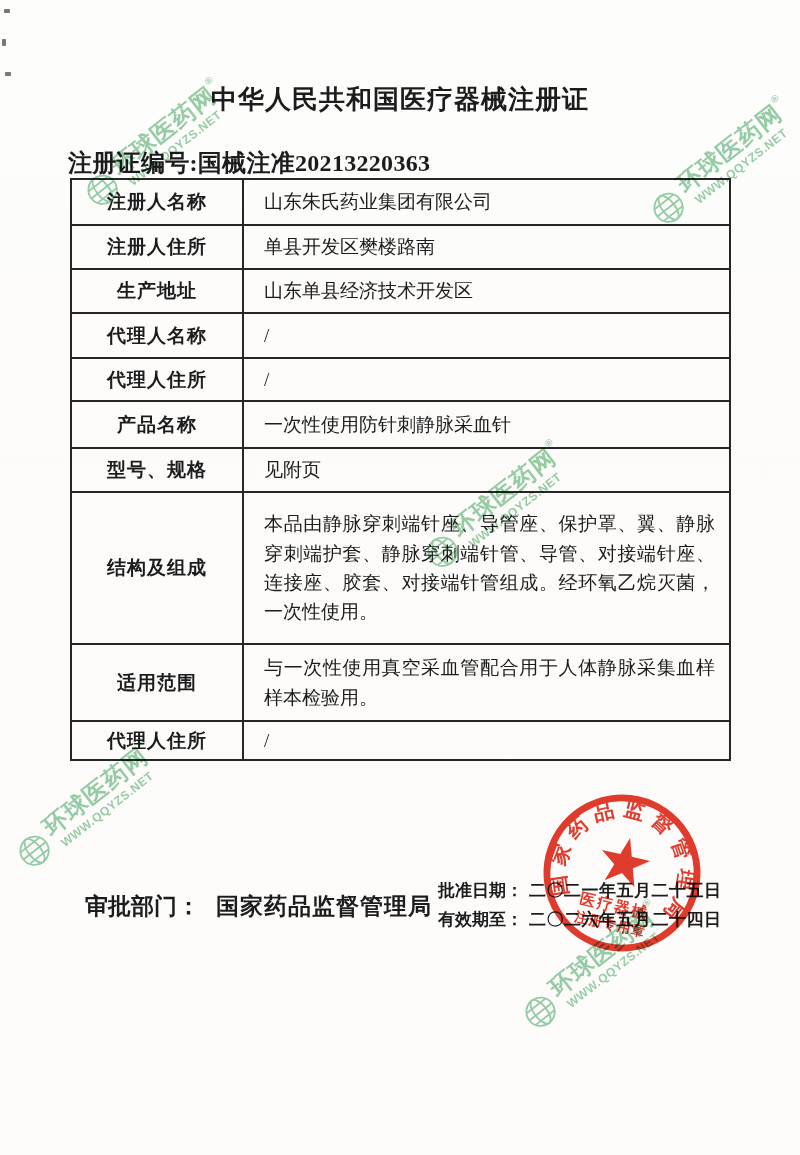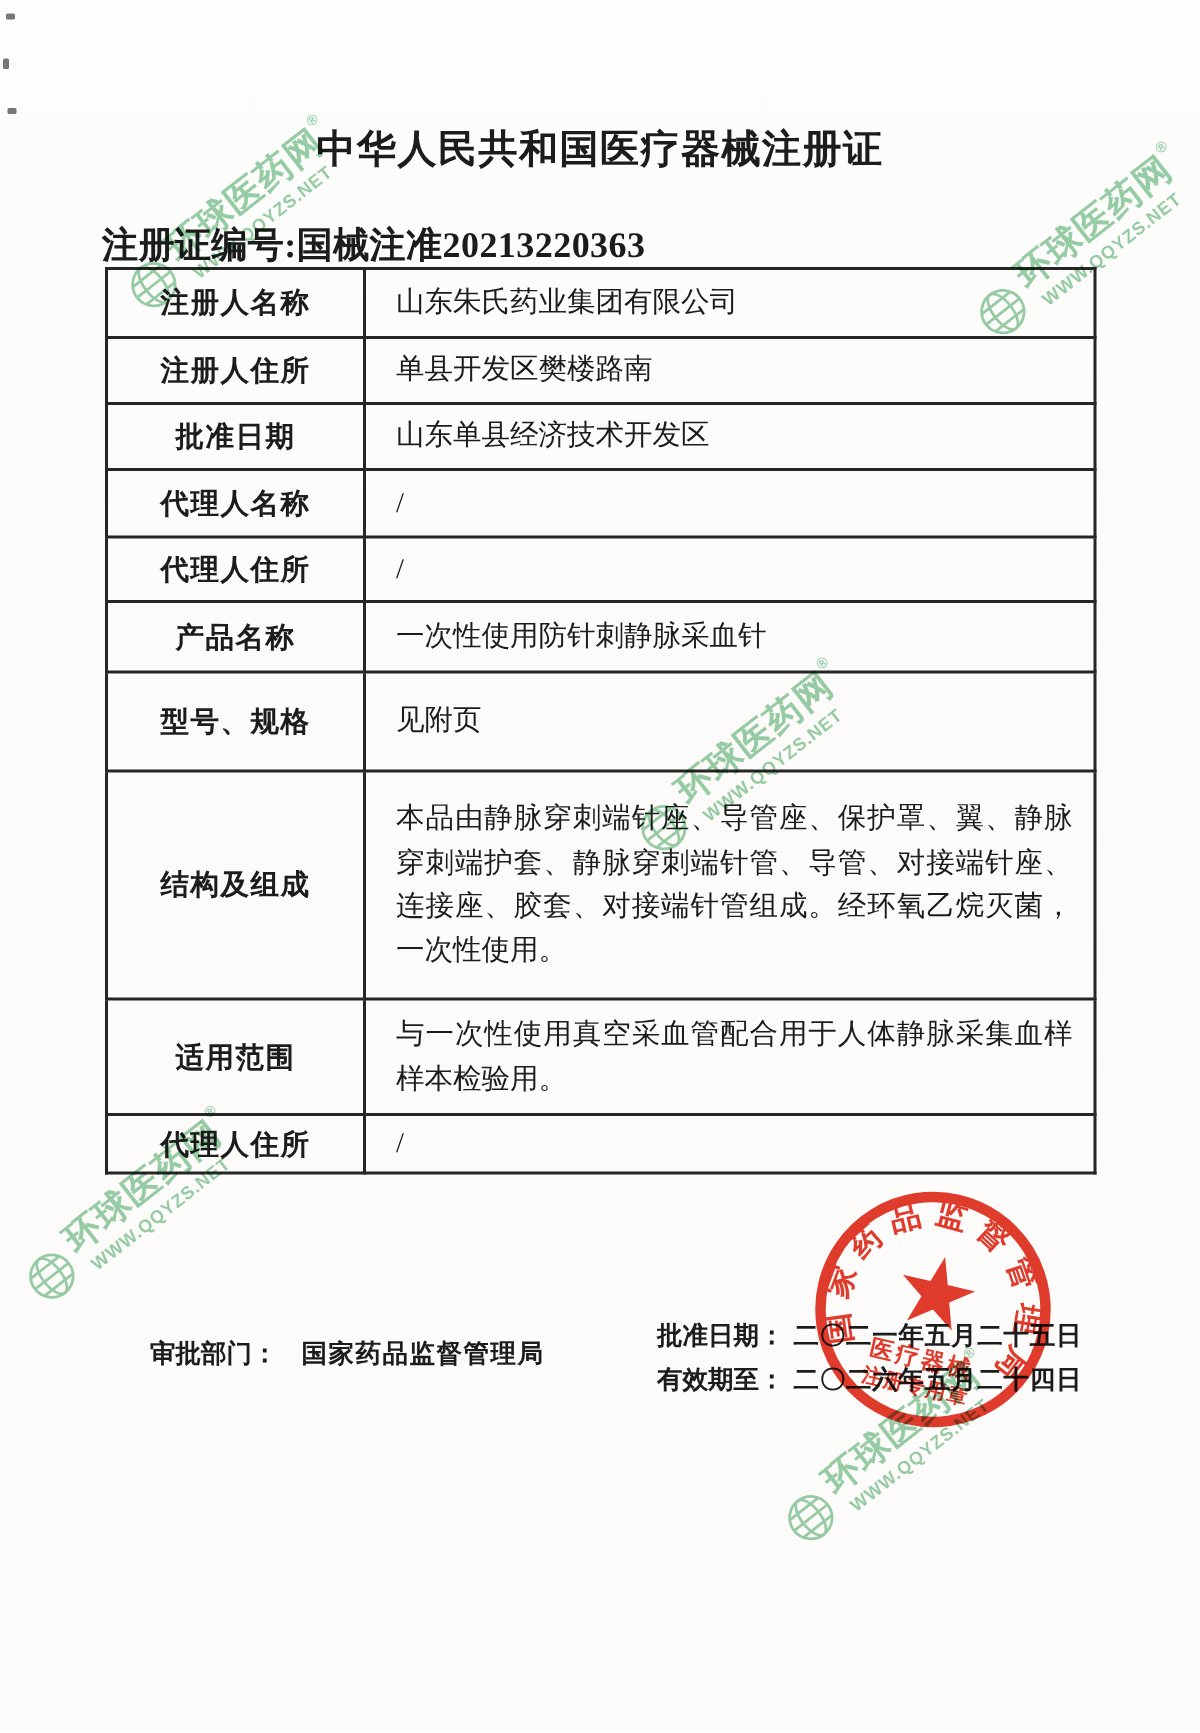--- a/index.html
+++ b/index.html
@@ -29,21 +29,21 @@
   table.cert td{border:2px solid #262626;vertical-align:middle;}
   td.lbl{
     width:168px;text-align:center;font-weight:bold;font-size:19px;
     letter-spacing:1px;
   }
   td.val{
     font-size:19px;padding:4px 14px 4px 20px;line-height:1.55;
     text-align:justify;
   }
   
-  .dept{position:absolute;left:100px;top:891px;font-size:17px;font-weight:bold;}
+  .dept{position:absolute;left:85px;top:891px;font-size:23px;font-weight:bold;}
   .dept .v{margin-left:16px;letter-spacing:1px;}
   .dates{position:absolute;left:438px;top:876px;font-size:17px;font-weight:bold;line-height:29px;}
   .dates .row{white-space:nowrap;}
   .dates .v{margin-left:6px;letter-spacing:.5px;}
   
   .wm{
     position:absolute;width:170px;height:56px;
     display:flex;align-items:flex-end;gap:5px;
     color:#2f9e4f;opacity:.5;
     transform:rotate(-38deg);transform-origin:center;
@@ -90,36 +90,36 @@
     <tbody>
       <tr style="height:46px">
         <td class="lbl">注册人名称</td>
         <td class="val">山东朱氏药业集团有限公司</td>
       </tr>
       <tr style="height:44px">
         <td class="lbl">注册人住所</td>
         <td class="val">单县开发区樊楼路南</td>
       </tr>
       <tr style="height:44px">
-        <td class="lbl">批准日期</td>
+        <td class="lbl">生产地址</td>
         <td class="val">山东单县经济技术开发区</td>
       </tr>
       <tr style="height:45px">
         <td class="lbl">代理人名称</td>
         <td class="val">/</td>
       </tr>
       <tr style="height:43px">
         <td class="lbl">代理人住所</td>
         <td class="val">/</td>
       </tr>
       <tr style="height:47px">
         <td class="lbl">产品名称</td>
         <td class="val">一次性使用防针刺静脉采血针</td>
       </tr>
-      <tr style="height:66px">
+      <tr style="height:44px">
         <td class="lbl">型号、规格</td>
         <td class="val">见附页</td>
       </tr>
       <tr style="height:152px">
         <td class="lbl">结构及组成</td>
         <td class="val">本品由静脉穿刺端针座、导管座、保护罩、翼、静脉穿刺端护套、静脉穿刺端针管、导管、对接端针座、连接座、胶套、对接端针管组成。经环氧乙烷灭菌，一次性使用。</td>
       </tr>
       <tr style="height:77px">
         <td class="lbl">适用范围</td>
         <td class="val">与一次性使用真空采血管配合用于人体静脉采集血样样本检验用。</td>

